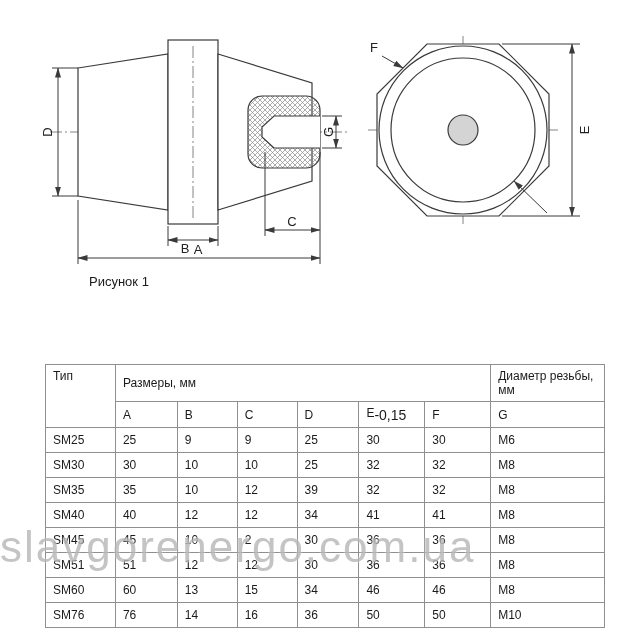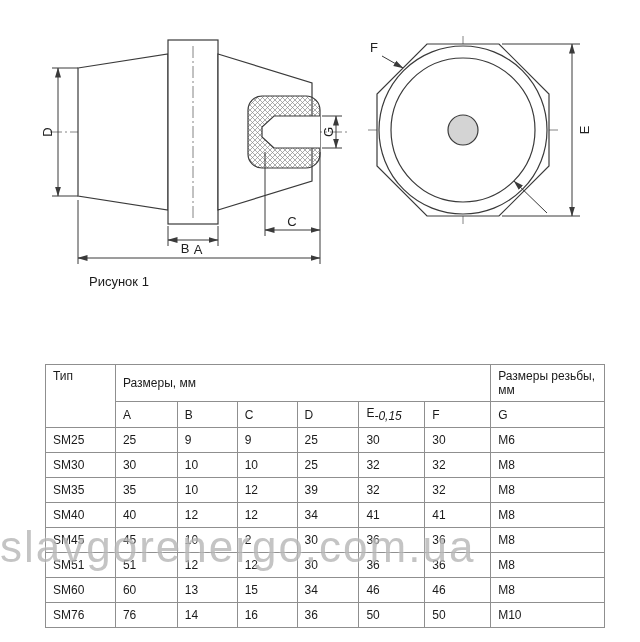--- a/index.html
+++ b/index.html
@@ -16,21 +16,21 @@
   .dims-table {
     position:absolute; left:45px; top:364px; width:560px;
     border-collapse:collapse; font-size:12px; color:#1a1a1a;
     background:#fff;
     padding-left:13px;
   }
   .dims-table th, .dims-table td {
     border:1px solid #8f8f8f; padding:4px 7px; text-align:left;
     font-weight:normal; height:16px; vertical-align:middle;
   }
-  .dims-table sub { font-size:12px;font-style:italic; }
+  .dims-table sub { font-size:14px; }
   .watermark {
     position:absolute; left:0; top:522px; width:100%;
     text-align:left; font-size:44px; letter-spacing:2px;
     color:rgba(125,125,125,0.45); pointer-events:none;
     text-shadow:0 0 2px rgba(255,255,255,0.8);
     white-space:nowrap;
   }
 </style>
 </head>
 <body>
@@ -140,21 +140,21 @@
       <col style="width:60px">
         <col style="width:62px">
         <col style="width:66px">
       <col style="width:66px">
         <col style="width:114px">
     </colgroup>
     <thead>
       <tr>
         <th rowspan="2" style="vertical-align:top;">Тип</th>
         <th colspan="6">Размеры, мм</th>
-        <th>Размеры резьбы, мм</th>
+        <th>Диаметр резьбы, мм</th>
       </tr>
       <tr>
         <th>A</th>
         <th>B</th>
         <th>C</th>
         <th>D</th>
         <th><span>E</span><sub>-0,15</sub></th>
         <th>F</th>
         <th>G</th>
       </tr>

